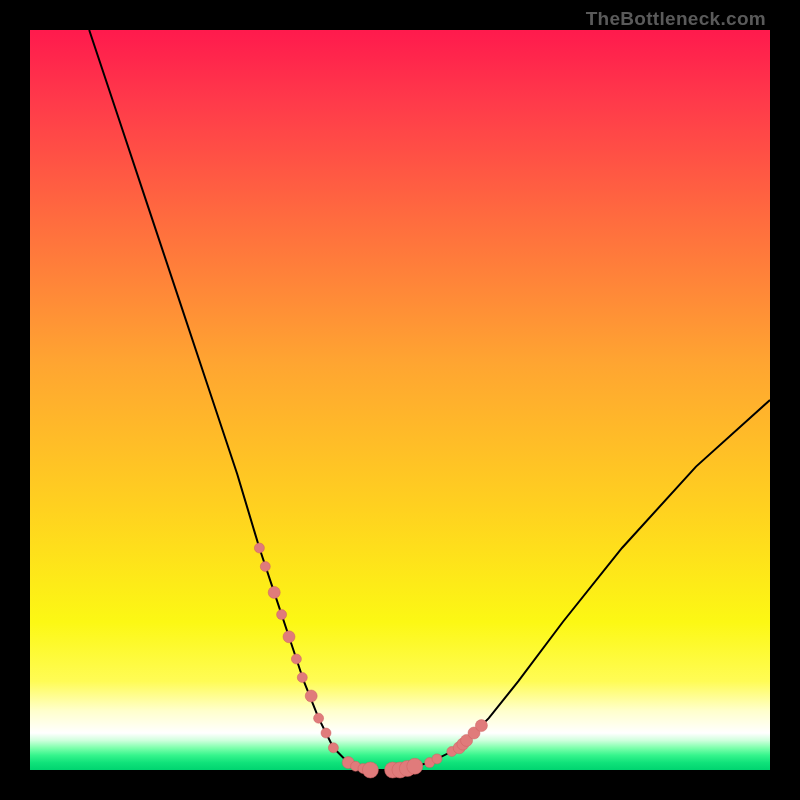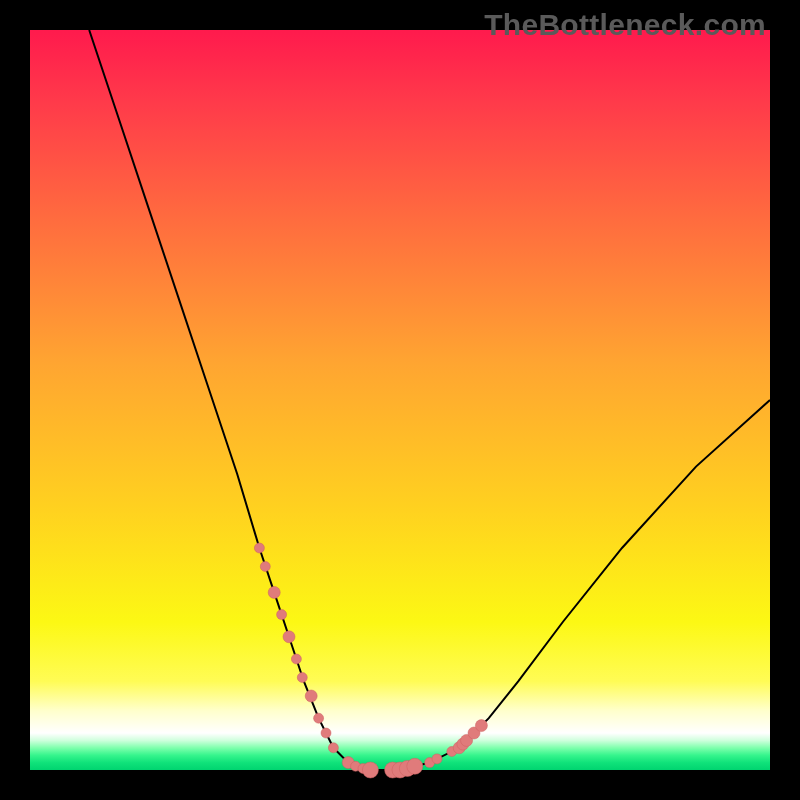--- a/index.html
+++ b/index.html
@@ -30,21 +30,21 @@
       #10e27a 99%,
       #00d470 100%
     );
   }
 
   .watermark {
     position: absolute;
     top: 8px;
     right: 34px;
     color: #5a5a5a;
-    font-size: 30px;
+    font-size: 19px;
     font-weight: bold;
     letter-spacing: 0.3px;
     font-family: Arial, sans-serif;
   }
 
   svg.plot {
     position: absolute;
     left: 0; top: 0;
     width: 740px; height: 740px;
     overflow: visible;

